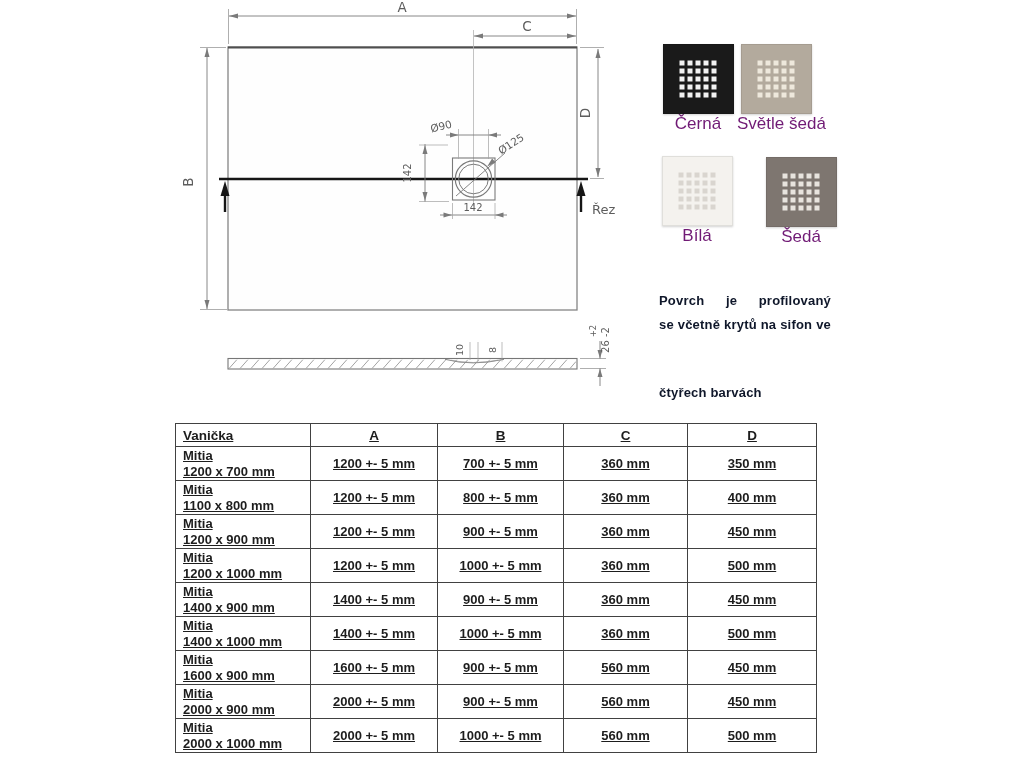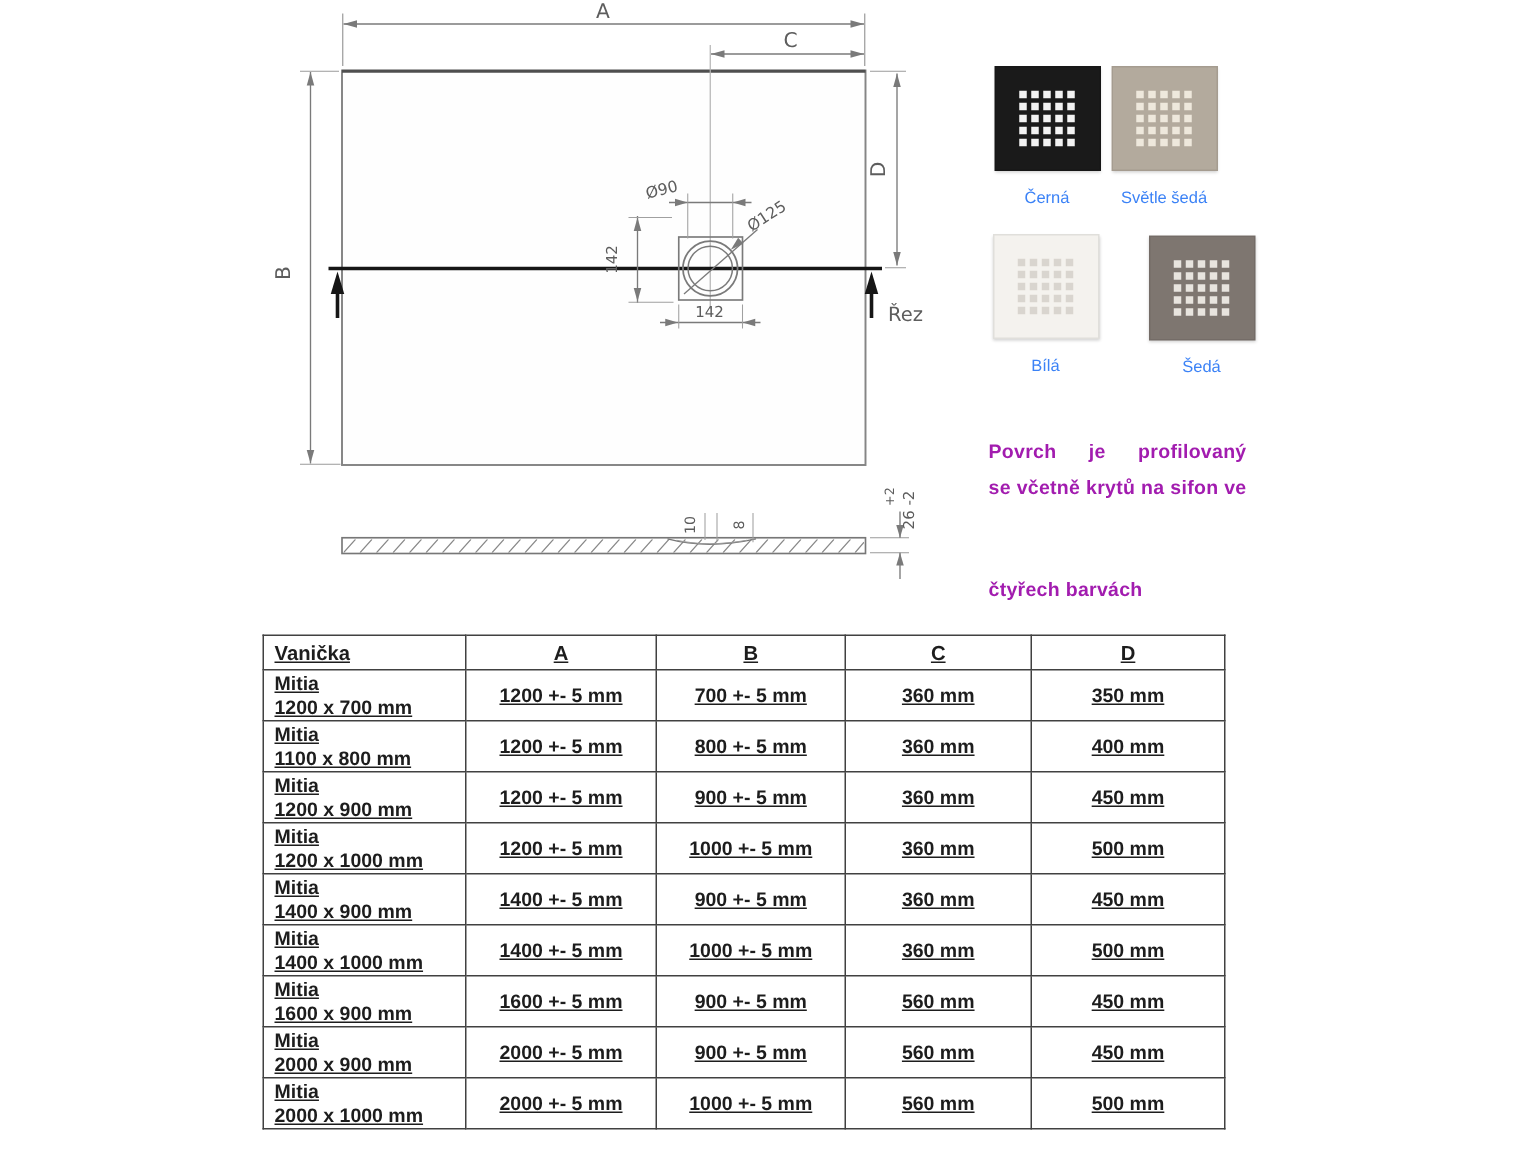--- a/index.html
+++ b/index.html
@@ -14,24 +14,24 @@
   .swatch{position:absolute;width:78px;text-align:center;}
   .sq{position:relative;width:71px;height:70px;margin:0 auto;
       box-shadow:inset 0 0 0 1px rgba(0,0,0,0.08), 0 1px 2px rgba(0,0,0,0.18);}
   .dots{position:absolute;left:50%;top:50%;width:37px;height:37px;transform:translate(-50%,-50%);}
   .dots::before{content:"";position:absolute;left:0;top:0;width:5px;height:5px;background:currentColor;
       box-shadow:8px 0,16px 0,24px 0,32px 0,
                  0 8px,8px 8px,16px 8px,24px 8px,32px 8px,
                  0 16px,8px 16px,16px 16px,24px 16px,32px 16px,
                  0 24px,8px 24px,16px 24px,24px 24px,32px 24px,
                  0 32px,8px 32px,16px 32px,24px 32px,32px 32px;}
-  .sw-label{margin-top:12px;font-size:11px;color:#3b82f6;white-space:nowrap;}
-
-  
-  .description{position:absolute;left:659px;top:289px;width:172px;color:#a21caf;
+  .sw-label{font-size:17px;color:#701a75;white-space:nowrap;}
+
+  
+  .description{position:absolute;left:659px;top:289px;width:172px;color:#0f172a;
       font-size:13px;font-weight:bold;line-height:24px;letter-spacing:0.2px;}
   .description .jl{display:block;text-align:justify;text-align-last:justify;}
   .description .ll{display:block;text-align:left;margin-top:44px;}
 
   
   .spec-table{position:absolute;left:175px;top:423px;width:641px;border-collapse:collapse;
       table-layout:fixed;font-size:13px;font-weight:bold;color:#1d1d1d;text-decoration:underline;}
   .spec-table th,.spec-table td{border:1.4px solid #414141;text-align:center;vertical-align:middle;
       padding:0;}
   .spec-table th{height:22px;font-size:13.5px;}

